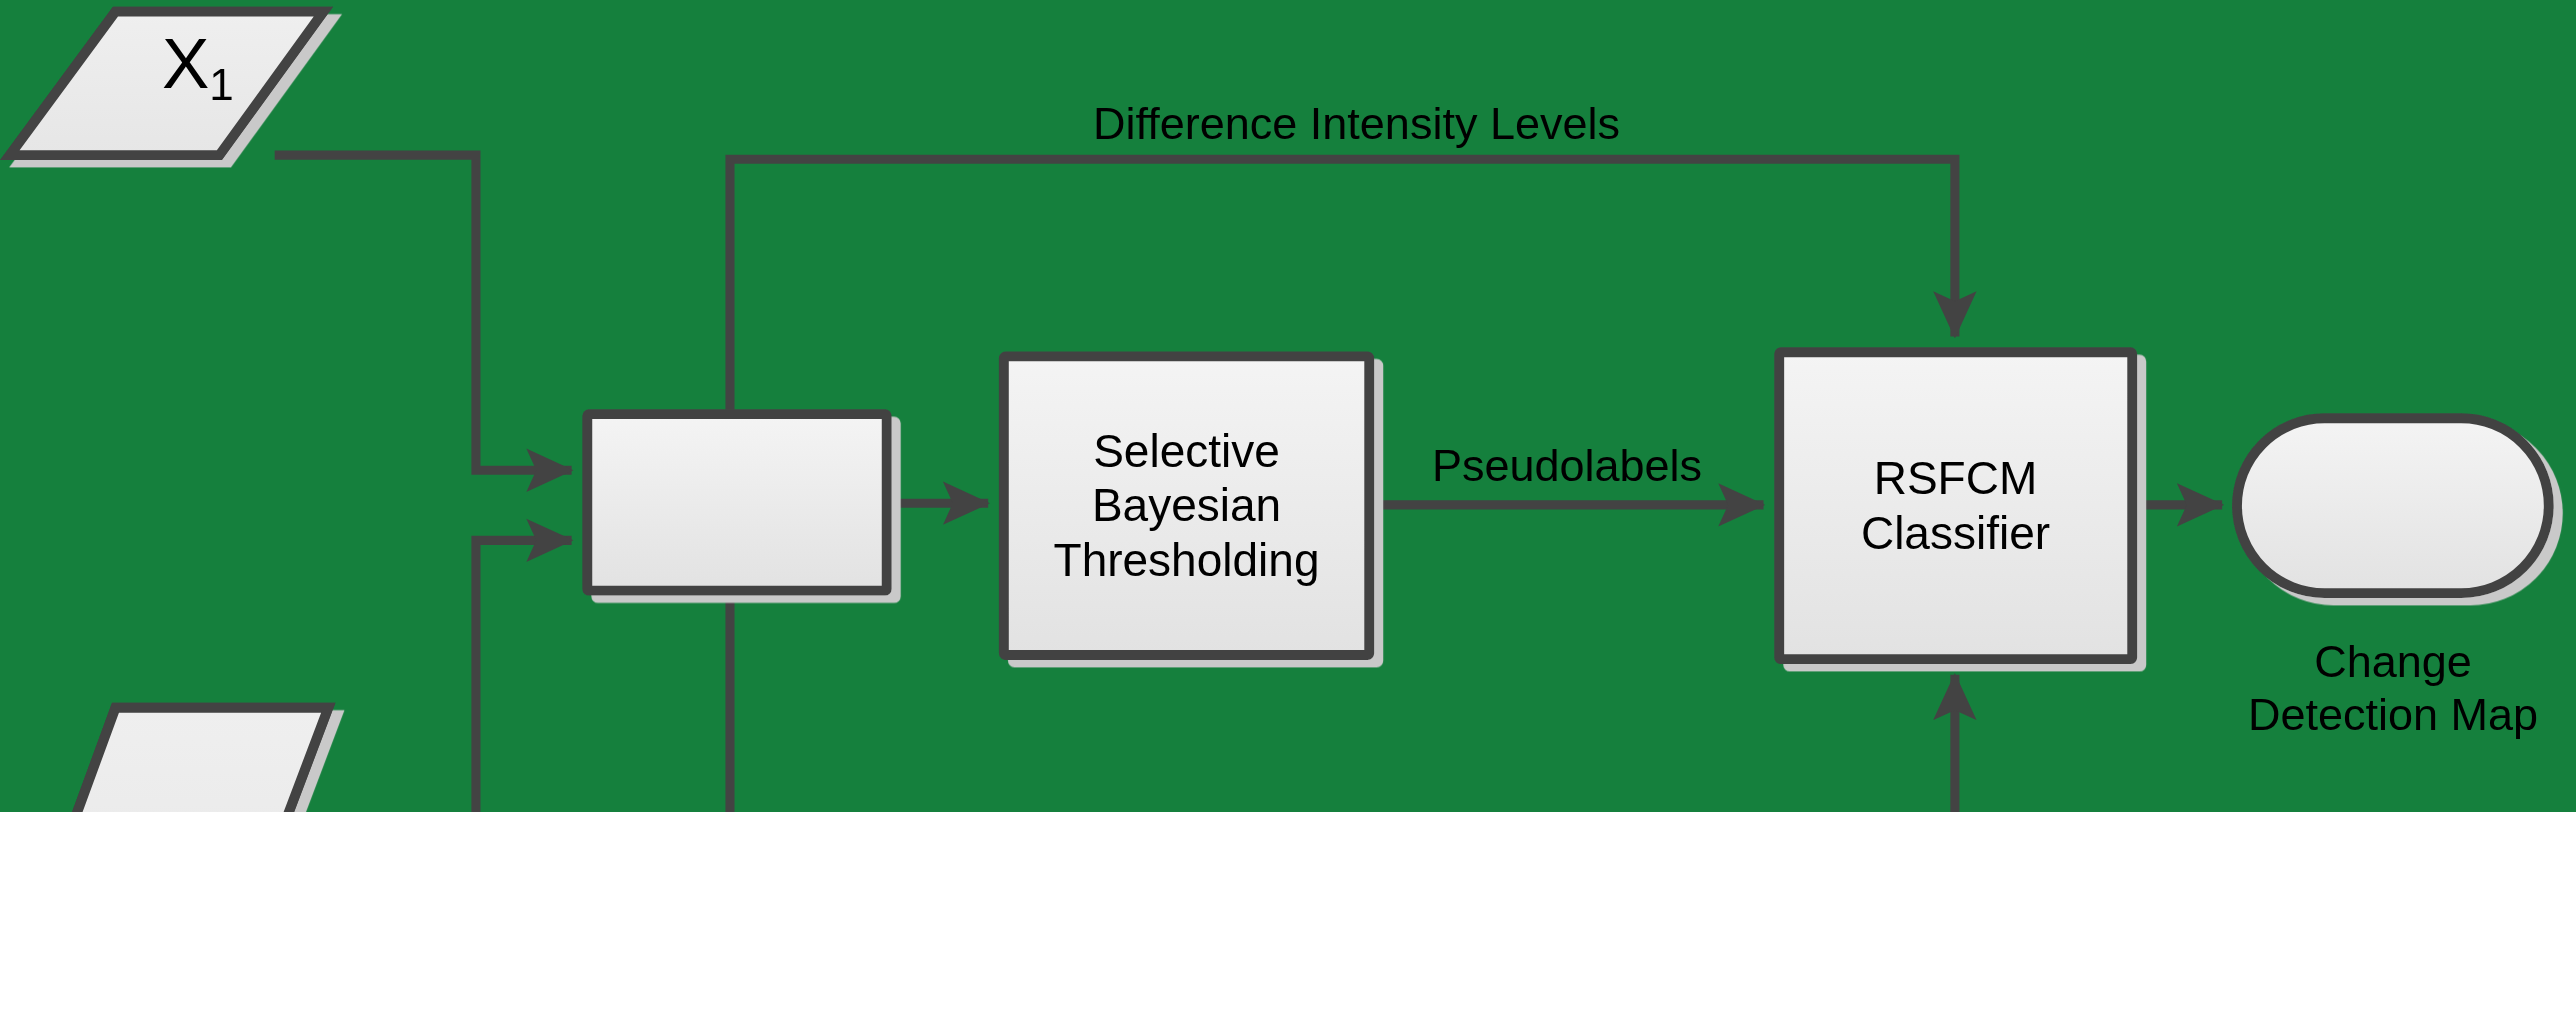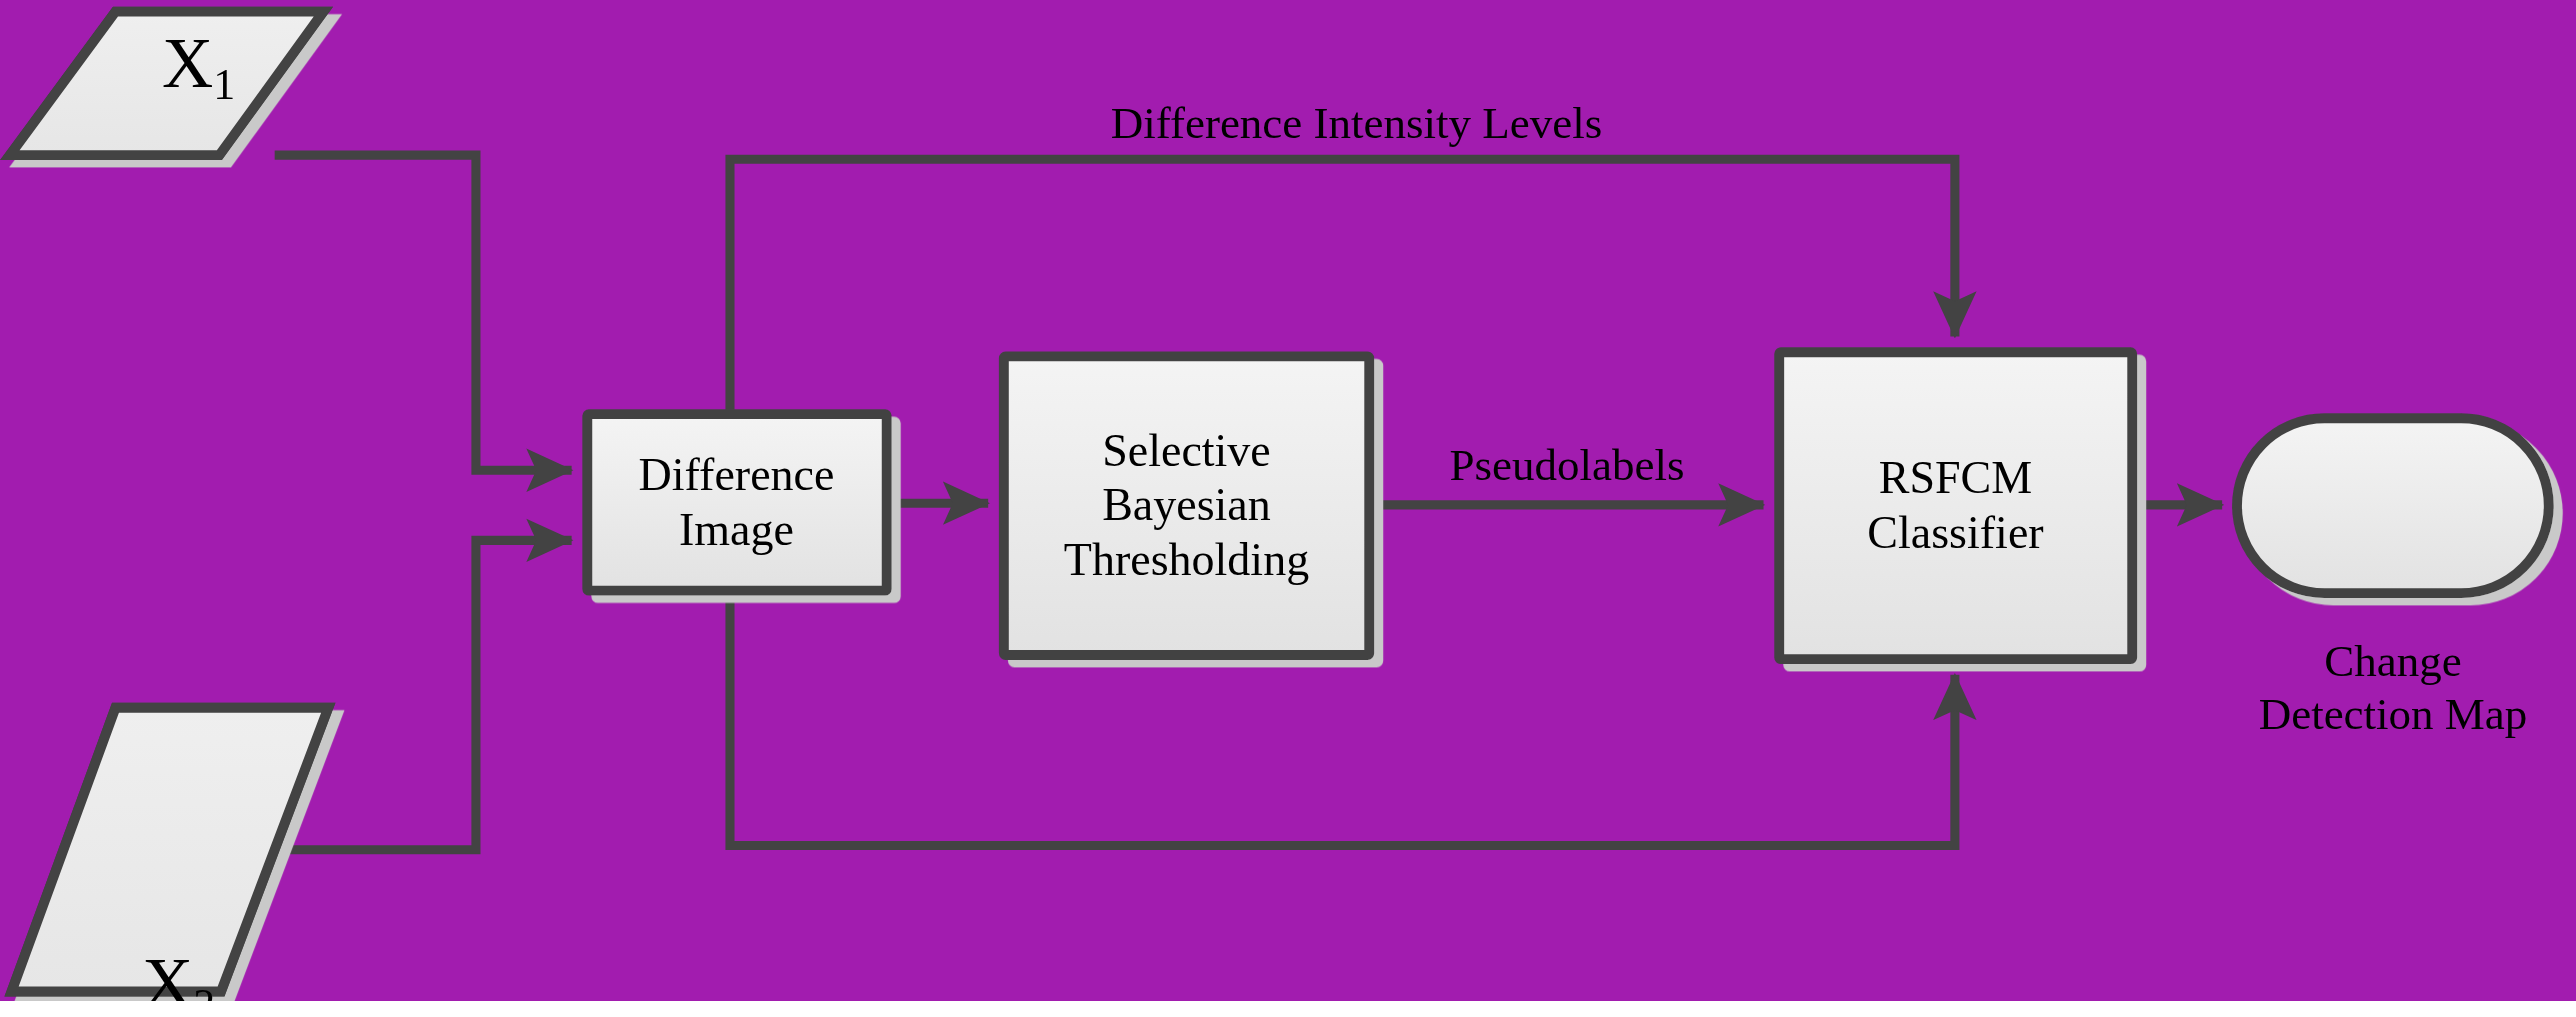--- a/index.html
+++ b/index.html
@@ -1,22 +1,22 @@
 <!DOCTYPE html>
 <html style="font-size:13px"><head>
 <meta charset="utf-8">
 <title>Change Detection Flowchart</title>
 <style>
   html,body{margin:0;padding:0;background:#ffffff;}
   #stage{
     position:relative;
-    width:2576px;height:1001px;
-    background:#a21caf;
+    width:2576px;height:812px;
+    background:#15803d;
     overflow:hidden;
-    font-family:Liberation Serif, serif;
+    font-family:Liberation Sans, sans-serif;
   }
   #diagram{position:absolute;left:0;top:0;width:2576px;height:1018px;}
   .node-label{
     position:absolute;
     display:flex;
     align-items:center;
     justify-content:center;
     text-align:center;
     color:#000000;
     line-height:1.18;
@@ -101,22 +101,20 @@
   </svg>
 
   <div class="var-label" style="left:162px; top:23px; font-size:71px;">
     <span>X</span><span class="sub">1</span>
   </div>
 
   <div class="var-label" style="left:142px; top:899px; font-size:71px;margin-top:44px;">
     <span>X</span><span class="sub">2</span>
   </div>
 
-  <div class="node-label" style="left:587px; top:414px; width:299px; height:177px; font-size:46px;">Difference
-Image</div>
 
   <div class="node-label" style="left:1779px; top:352px; width:353px; height:307px; font-size:46px;">RSFCM
 Classifier</div>
 
   <div class="node-label" style="left:1004px; top:356px; width:365px; height:299px; font-size:46px;">Selective
 Bayesian
 Thresholding</div>
 
   <div class="node-label" style="left:2227px; top:635px; width:332px; height:107px; font-size:45px; align-items:flex-start;">Change
 Detection Map</div>

